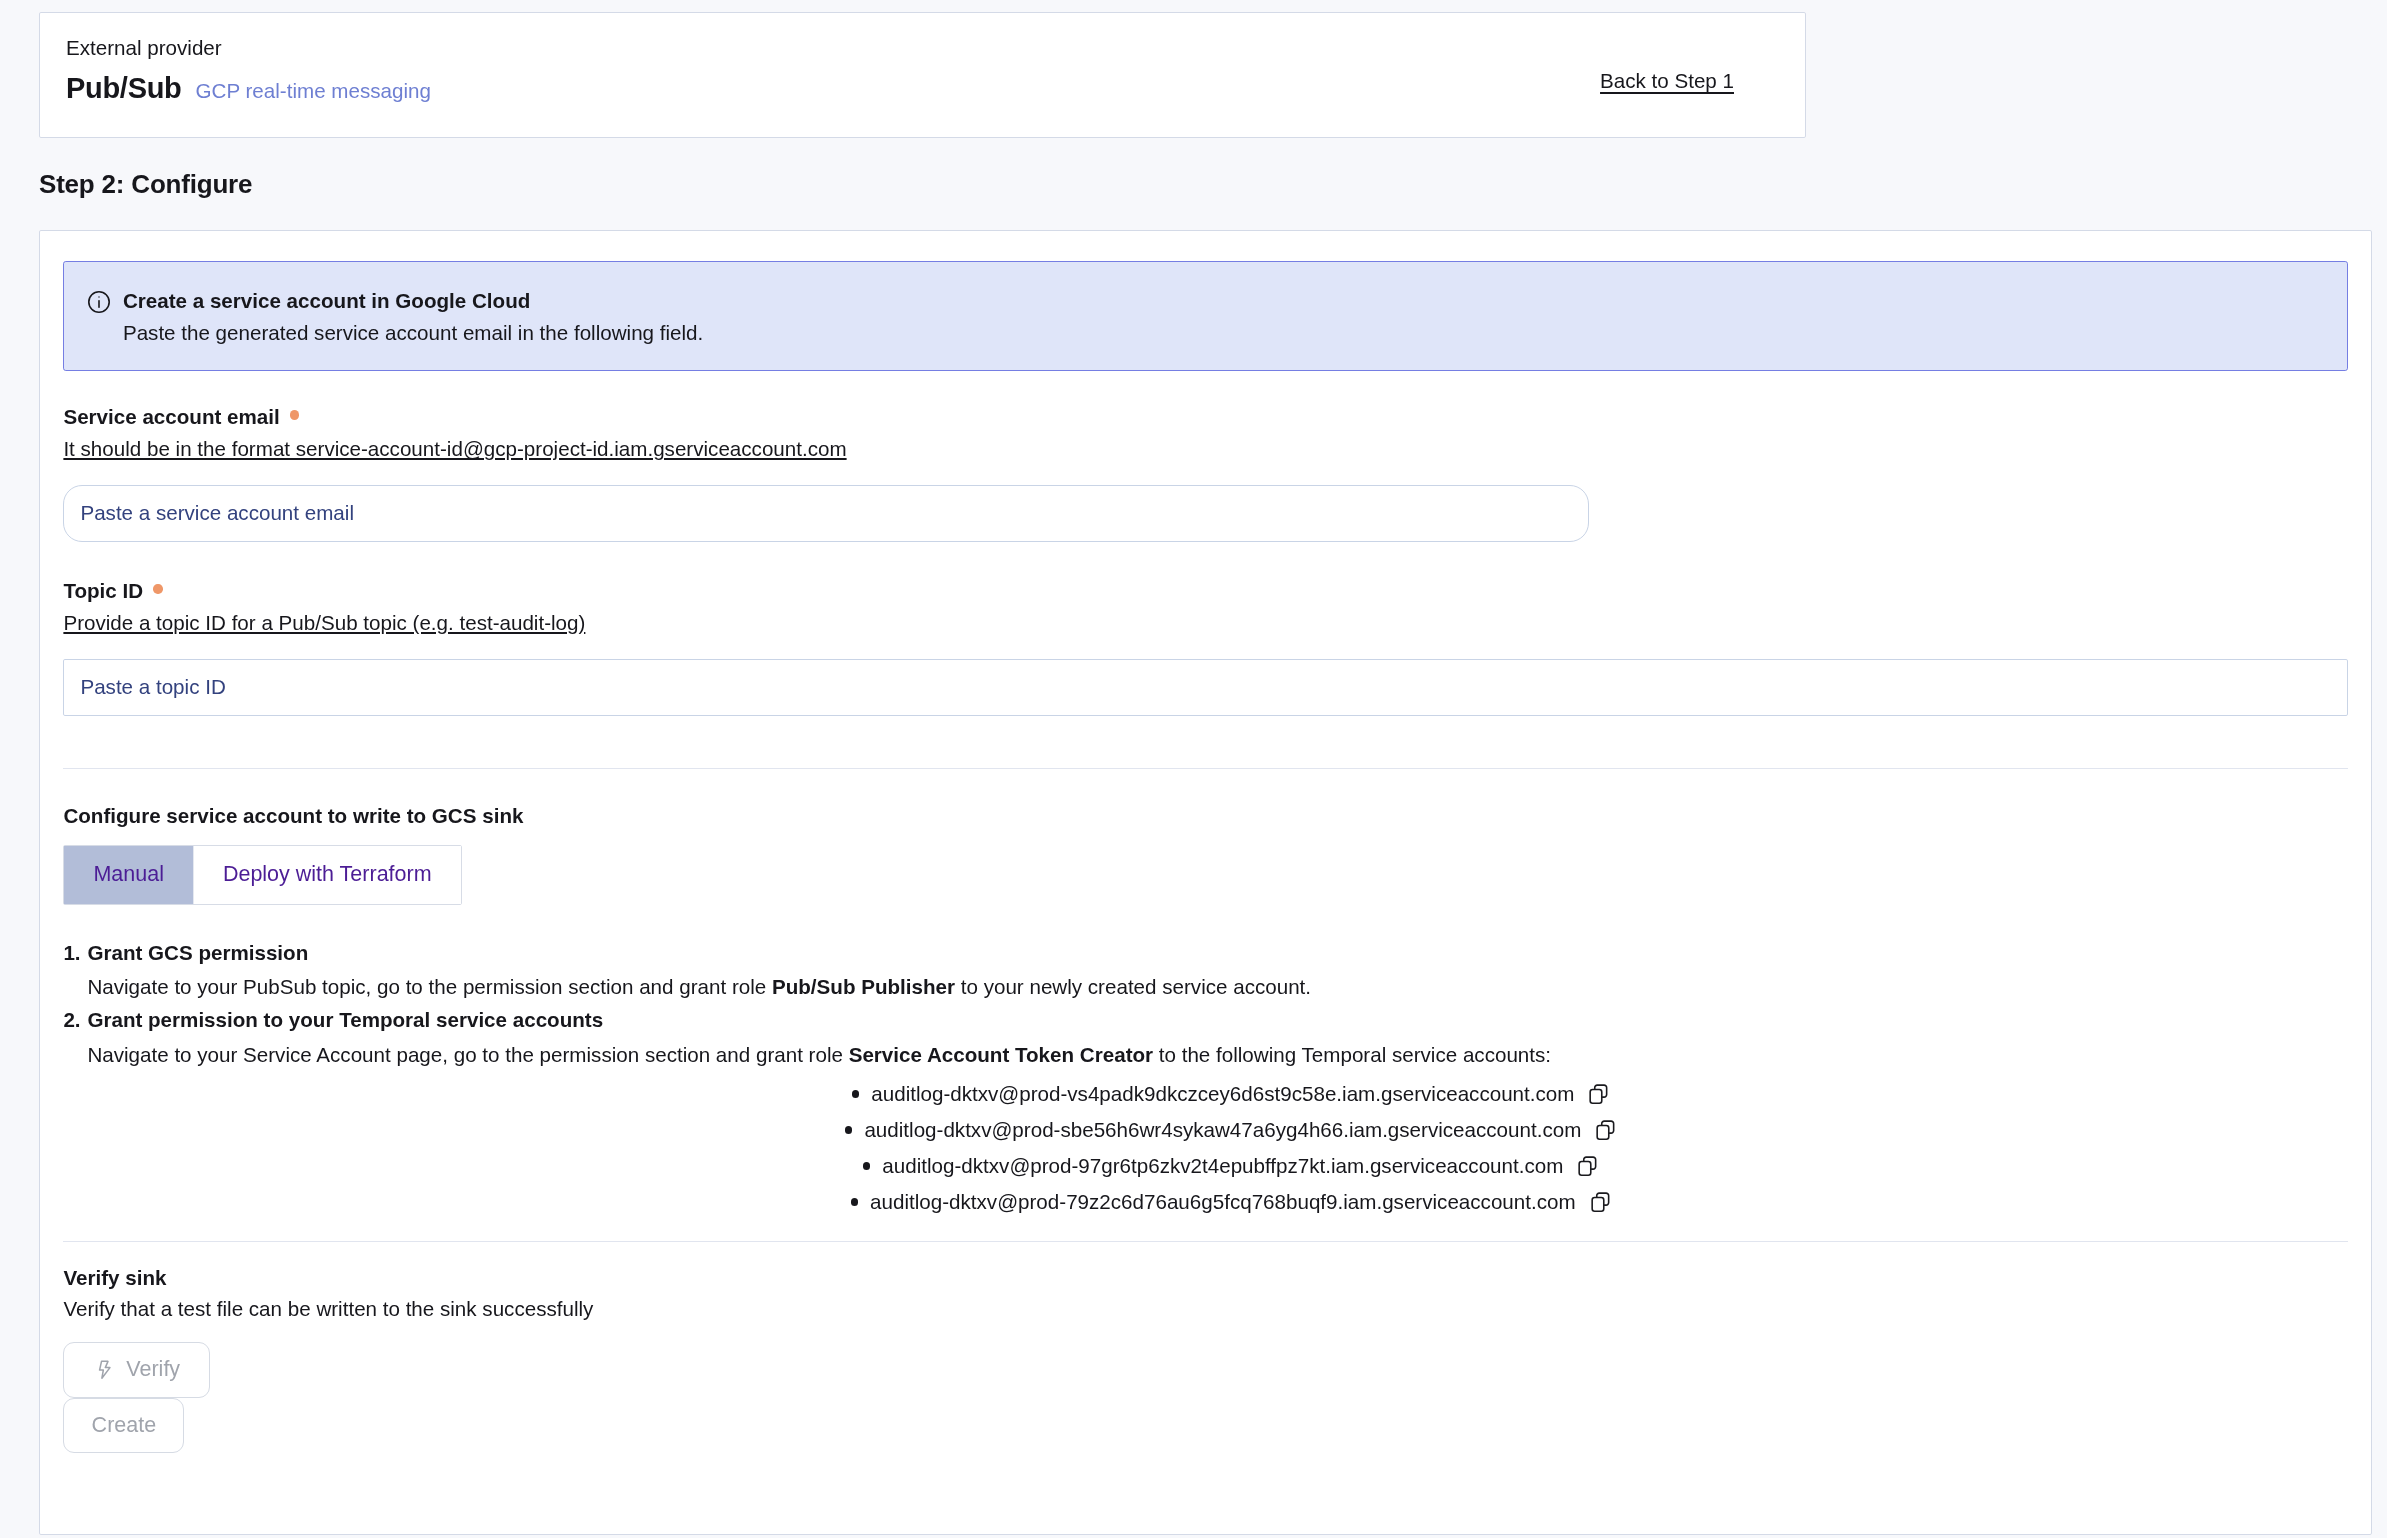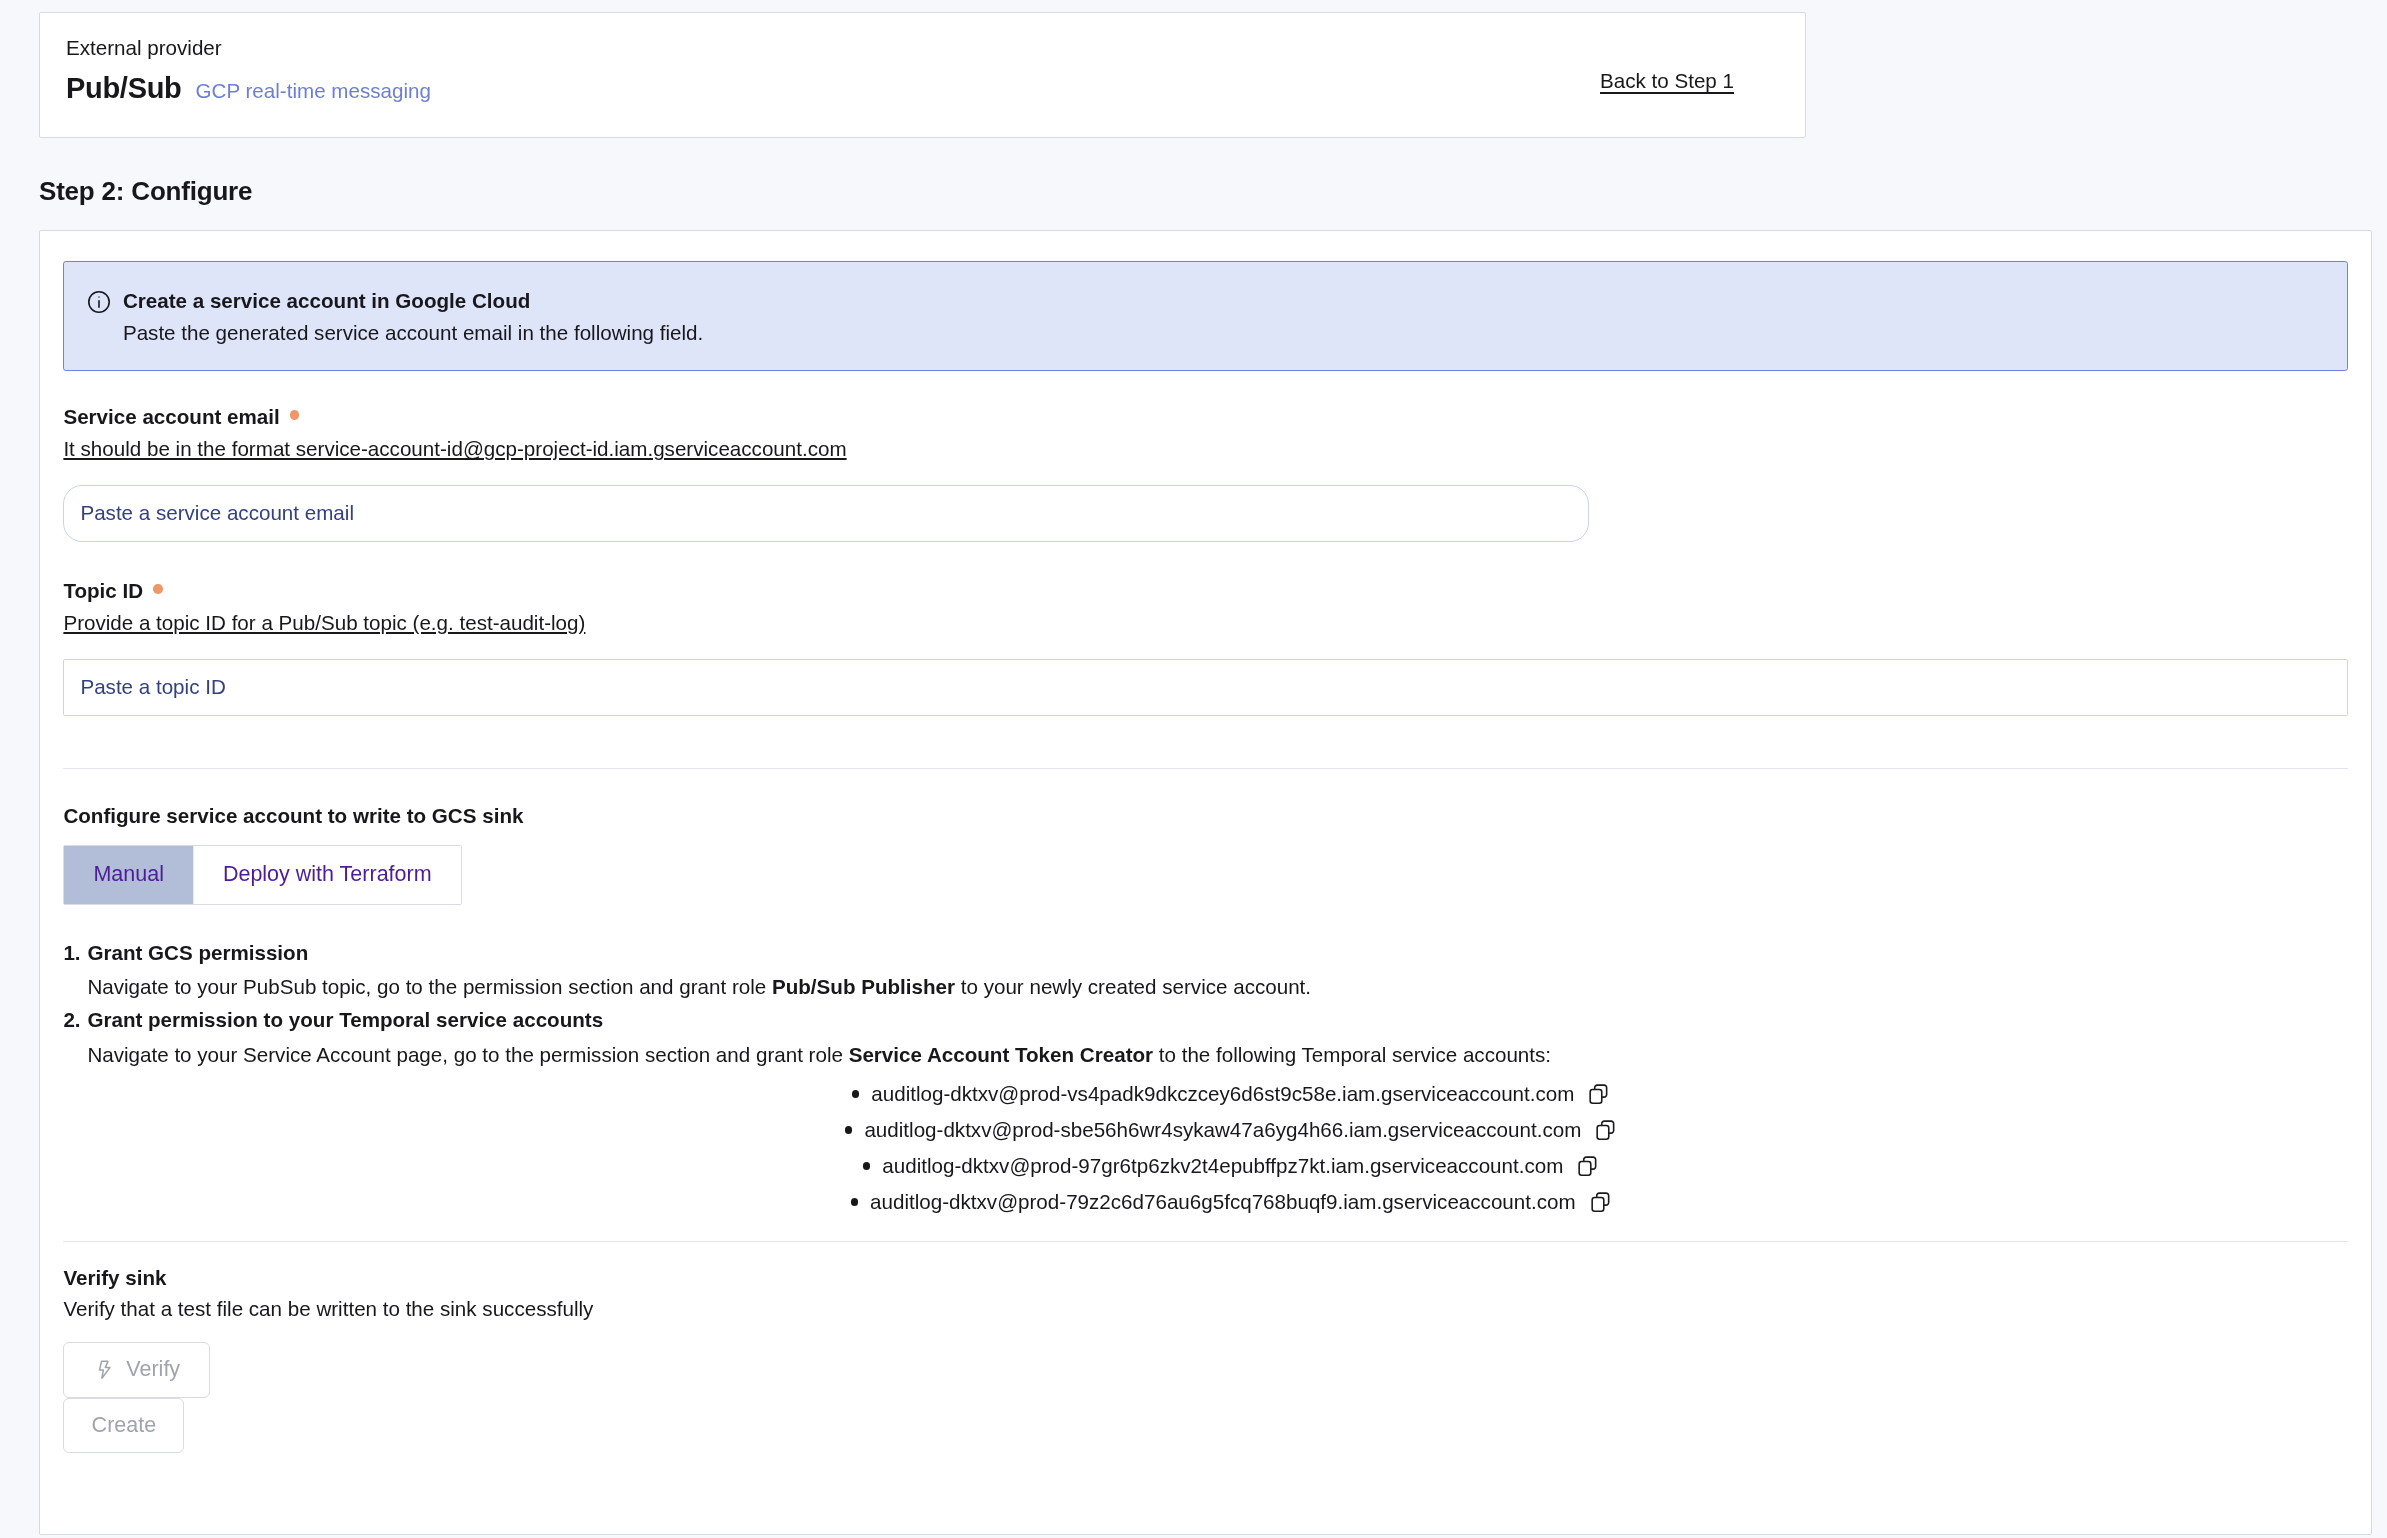--- a/index.html
+++ b/index.html
@@ -28,21 +28,21 @@
   .provider-subtitle { font-size:20.6px; color:#6e7fd2; }
   .back-link {
     position:absolute; right:71px; top:56px;
     font-size:20.6px; color:#17171c;
     text-decoration:underline; text-underline-offset:3.7px;
     cursor:pointer; white-space:nowrap;
   }
 
   
   .step-heading {
-    position:absolute; left:39px; top:176px;
+    position:absolute; left:39px; top:169px;
     font-size:26px; font-weight:700; letter-spacing:-0.2px;
   }
 
   
   .main-card {
     position:absolute; left:39px; top:230px;
     width:2333px; height:1305px;
     background:#ffffff;
     border:0.9px solid #d4dae7;
     border-radius:1.9px;
@@ -110,21 +110,21 @@
   .copy-btn {
     margin-left:13px; background:none; border:none; cursor:pointer;
     display:flex; align-items:center; padding:1.9px;
   }
 
   
   .verify-heading { margin-top:24px; font-size:20.6px; font-weight:700; }
   .verify-desc { margin-top:7.5px; font-size:20.6px; }
   .btn {
     display:flex; align-items:center; justify-content:center; gap:11.2px;
-    background:#ffffff; border:0.9px solid #d6dbe4; border-radius:6px;
+    background:#ffffff; border:0.9px solid #d6dbe4; border-radius:11px;
     color:#a0a4ac; font-size:21.5px; font-family:"Liberation Sans", sans-serif;
     cursor:default;
   }
   .verify-btn { margin-top:20.6px; width:147px; height:56px; }
   .create-btn { width:121px; height:55px; }
 </style>
 </head>
 <body>
 
 <div class="provider-card">

